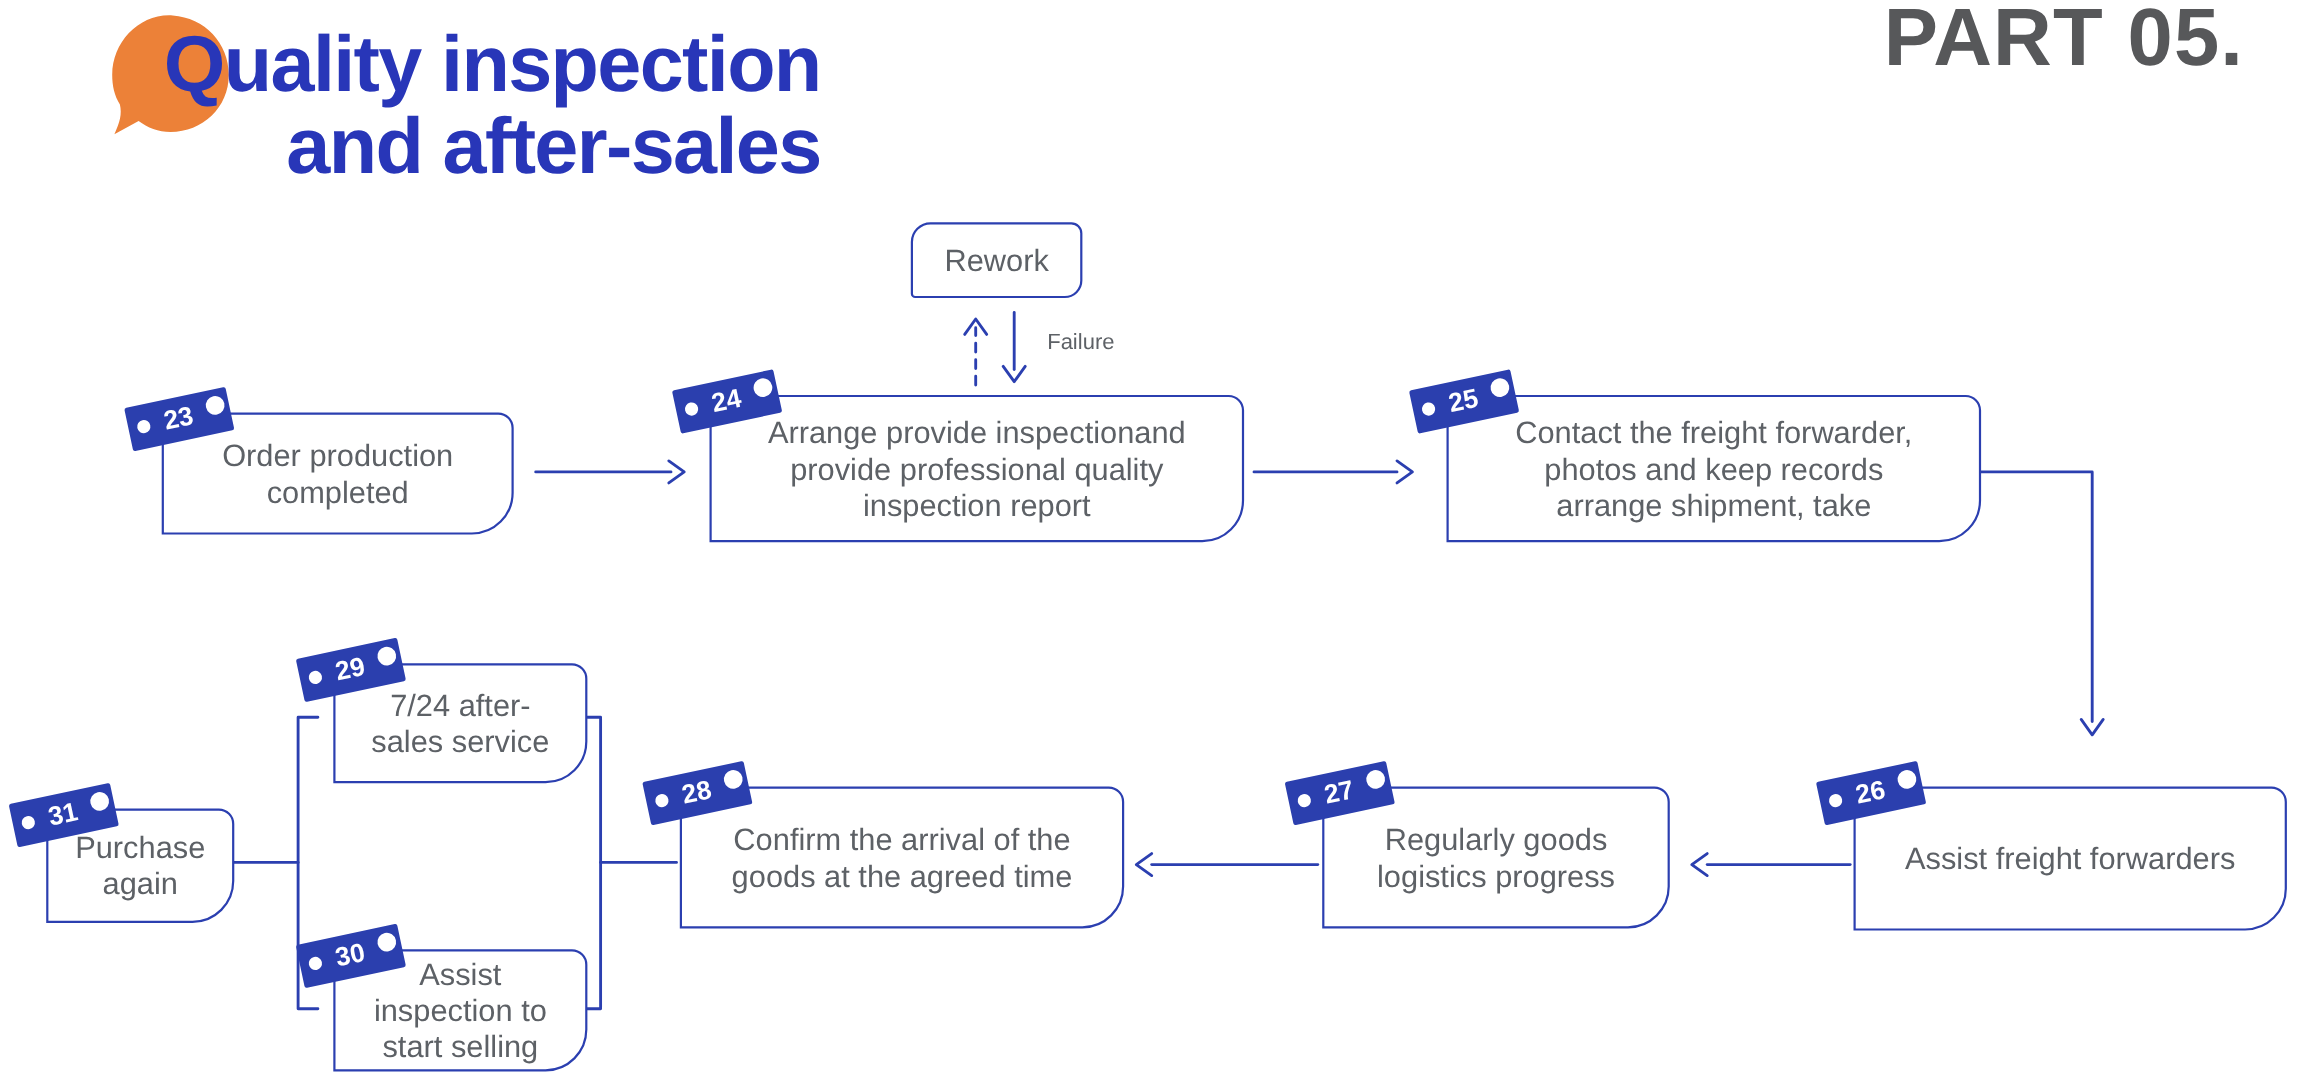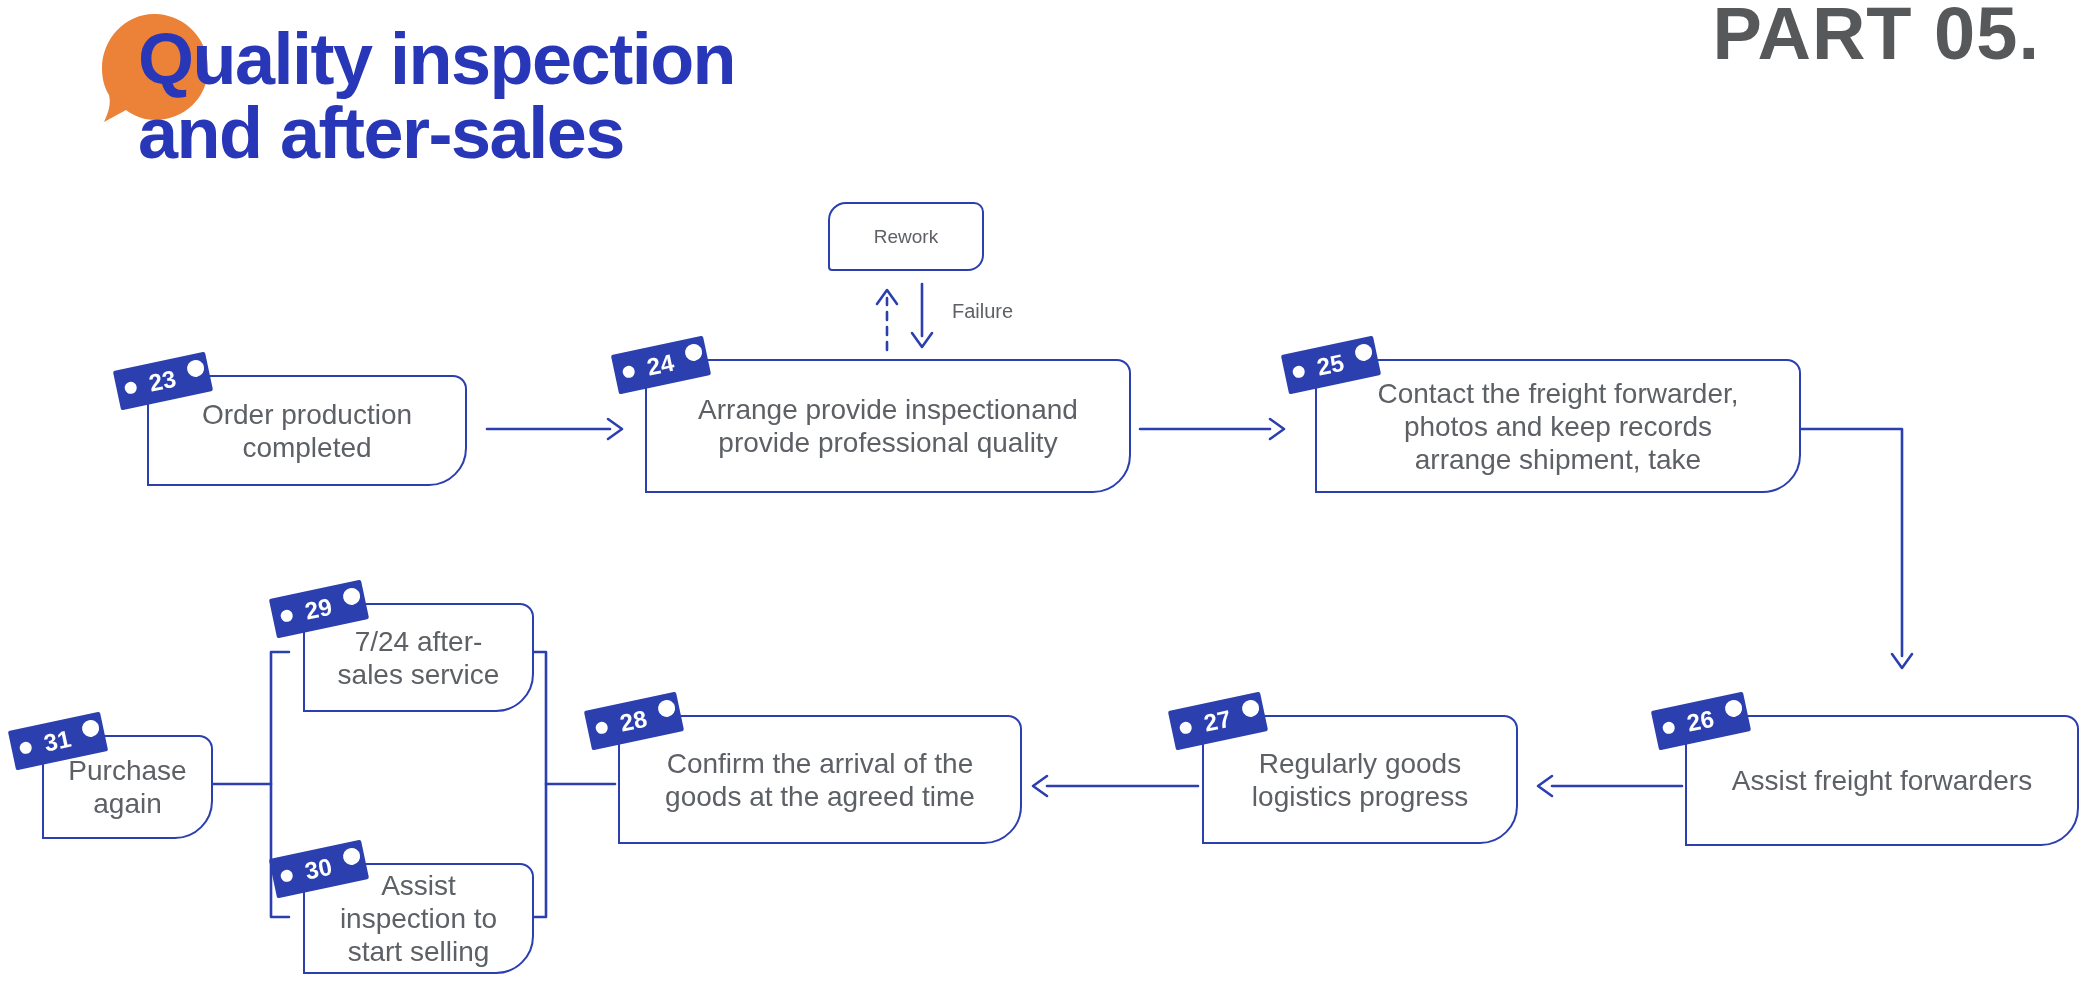--- a/index.html
+++ b/index.html
@@ -4,21 +4,21 @@
 <style>
   html,body{margin:0;padding:0;background:#fff;}
   #canvas{
     position:relative;width:2092px;height:986px;background:#fff;overflow:hidden;
     font-family:"Liberation Sans","DejaVu Sans",sans-serif;
   }
   
   .blob{position:absolute;left:100px;top:12px;width:110px;height:112px;}
   .blob path{fill:var(--orange);}
   .title{
-    position:absolute;left:138px;top:22px;width:608px;text-align:left;
+    position:absolute;left:138px;top:22px;width:608px;text-align:right;
     color:var(--title-blue);font-weight:bold;font-size:72px;line-height:74px;
     letter-spacing:-1.5px;z-index:2;
   }
   .part{
     position:absolute;right:52px;top:-9px;color:var(--part-gray);
     font-weight:bold;font-size:74px;letter-spacing:1px;z-index:2;
   }
   
   .connectors{position:absolute;left:0;top:0;z-index:1;pointer-events:none;}
   .connectors path,.connectors polyline{
@@ -32,21 +32,21 @@
     border-radius:10px 14px 38px 0;z-index:3;
     display:flex;align-items:center;justify-content:center;
   }
   .node .txt{
     text-align:center;color:var(--text-gray);font-size:28px;line-height:33px;
   }
   .rework{
     position:absolute;background:#fff;border:2.6px solid var(--blue);
     border-radius:18px 10px 16px 4px;z-index:3;
     display:flex;align-items:center;justify-content:center;
-    color:var(--text-gray);font-size:19px;
+    color:var(--text-gray);font-size:28px;
   }
   .failure{
     position:absolute;left:952px;top:300px;color:var(--text-gray);
     font-size:20px;z-index:3;
   }
   
   .badge{
     position:absolute;left:-33px;top:-16px;width:94px;height:40px;
     background:var(--badge-blue);transform:rotate(-12deg);border-radius:2px;
     display:flex;align-items:center;justify-content:space-between;
@@ -118,20 +118,21 @@
 
   <div class="node" style="left:645px;top:359px;width:482px;height:130px">
     <div class="badge">
       <span class="dot sm"></span>
       <b class="num">24</b>
       <span class="dot lg"></span>
     </div>
     <div class="txt">
       <div>Arrange provide inspectionand</div>
       <div>provide professional quality</div>
+      <div>inspection report</div>
     </div>
   </div>
 
   <div class="node" style="left:1315px;top:359px;width:482px;height:130px">
     <div class="badge">
       <span class="dot sm"></span>
       <b class="num">25</b>
       <span class="dot lg"></span>
     </div>
     <div class="txt">

